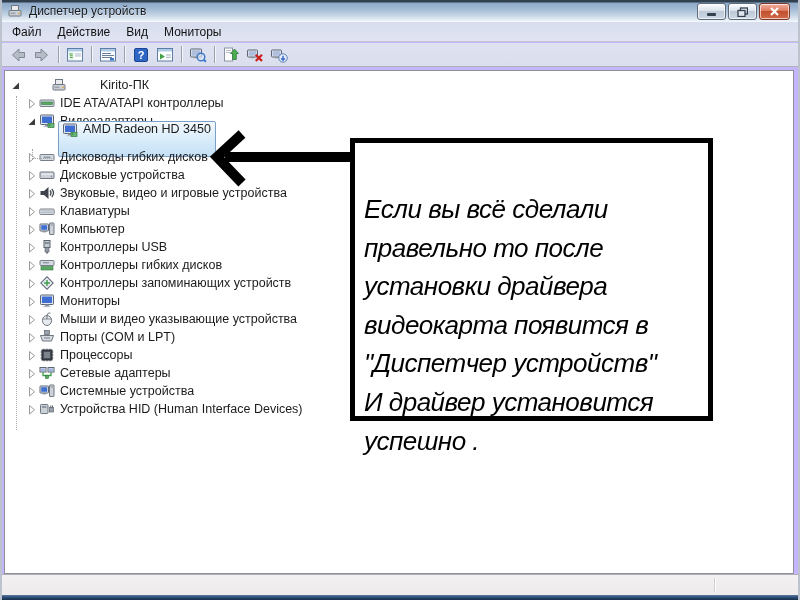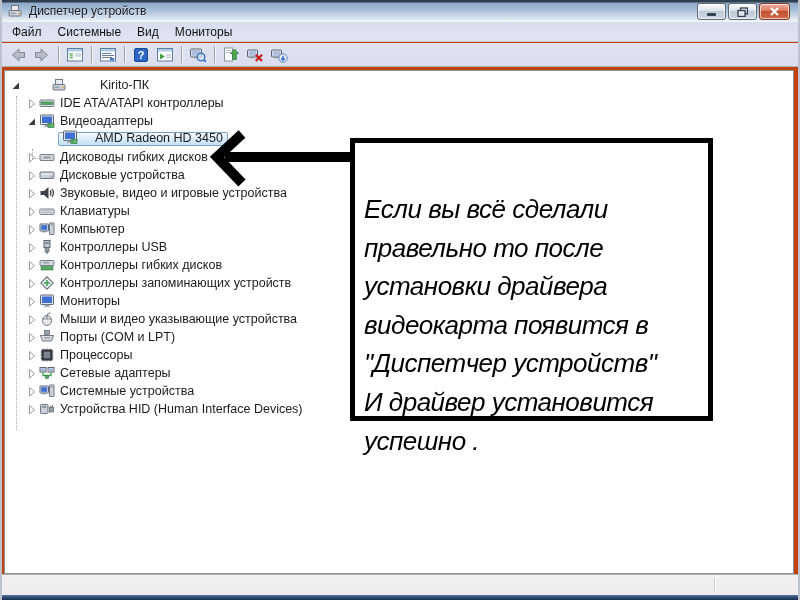--- a/index.html
+++ b/index.html
@@ -1,21 +1,21 @@
 <!DOCTYPE html>
 <html><head>
 <meta charset="utf-8">
 <style>
   * { margin:0; padding:0; box-sizing:border-box; }
   html,body { width:800px; height:600px; }
   body {
     font-family:"Liberation Sans","DejaVu Sans",sans-serif;
     font-size:12px; color:#1b1b1b; background:#f0f0f0; overflow:hidden; position:relative;
   }
-  .window { position:absolute; inset:0; background:#c2410c;
+  .window { position:absolute; inset:0; background:#c4b5fd;
     border-left:2px solid #bcc3cc; border-right:2px solid #bcc3cc; }
 
   
   .titlebar { position:absolute; top:0; left:0; right:0; height:22px;
     background:linear-gradient(180deg,#31404f 0%,#31404f 7%,#8fabc9 16%,#a2bad4 40%,#c3d3e4 68%,#eaf1f8 94%,#f9fbfd 100%);
     display:flex; align-items:center; }
   .title-icon { width:16px; height:16px; margin:0 6px 0 5px; flex:0 0 auto; }
   .title-text { font-size:12px; color:#16191d; text-shadow:0 1px 0 rgba(255,255,255,.5); }
   .winbtns { position:absolute; right:8px; top:3px; display:flex; gap:2px; }
   .wbtn { width:29px; height:17px; border:1px solid #5d6b7a; border-radius:3px;
@@ -40,23 +40,23 @@
 
   
   .content { position:absolute; top:70px; left:2px; right:4px; bottom:26px;
     background:#fff; border:1px solid #8e9097; overflow:hidden; }
   .tree { position:relative; padding-top:5px; }
   .trow { height:18px; display:flex; align-items:center; white-space:nowrap; }
   .lv0 { padding-left:4px;gap:28px; } .lv1 { padding-left:20px; } .lv2 { padding-left:52px; }
   .tw { width:12px; height:12px; flex:0 0 auto; display:flex; align-items:center; justify-content:center; }
   .ticon { width:17px; height:16px; flex:0 0 auto; margin-left:2px; display:flex; align-items:center; }
   .tlabel { padding-left:4px; font-size:12.5px; }
-  .sel { display:inline-flex; align-items:flex-end; height:14px; margin-left:1px;
+  .sel { display:inline-flex; align-items:flex-start; height:36px; margin-left:1px;
     border:1px solid #7ba0c8; border-radius:2px; padding:0 4px 0 1px;
-    background:linear-gradient(180deg,#f4fafe,#dceefb 45%,#c4e0f5);gap:12px; }
+    background:linear-gradient(180deg,#f4fafe,#dceefb 45%,#c4e0f5); }
   .conn { position:absolute; border-color:#a8a8a8; }
   .conn-v { border-left:1px dotted #a8a8a8; }
   .conn-l { border-left:1px dotted #a8a8a8; border-bottom:1px dotted #a8a8a8; }
 
   
   .statusbar { position:absolute; left:0; right:0; bottom:5px; height:21px;
     background:linear-gradient(180deg,#f2f0f0,#edebeb); border-top:1px solid #b0b2b8; }
   .status-sep { position:absolute; left:712px; top:3px; bottom:3px; width:1px; background:#cfcfd2; box-shadow:1px 0 0 #fff; }
   .bottomstrip { position:absolute; left:0; right:0; bottom:0; height:5px;
     background:linear-gradient(180deg,#5a7aa2,#27466c 55%,#17304f); }
@@ -273,21 +273,21 @@
       <div class="wbtn close">
           <svg width="11" height="11" viewBox="0 0 11 11">
             <use href="#wb-close"></use>
           </svg>
         </div>
     </div>
   </div>
 
   <div class="menubar">
     <span class="menu-item">Файл</span>
-    <span class="menu-item">Системные</span>
+    <span class="menu-item">Действие</span>
     <span class="menu-item">Вид</span>
     <span class="menu-item">Мониторы</span>
   </div>
 
   <div class="toolbar">
     <div class="tbtn">
         <svg width="18" height="18" viewBox="0 0 18 18">
           <use href="#tb-back"></use>
         </svg>
       </div>

